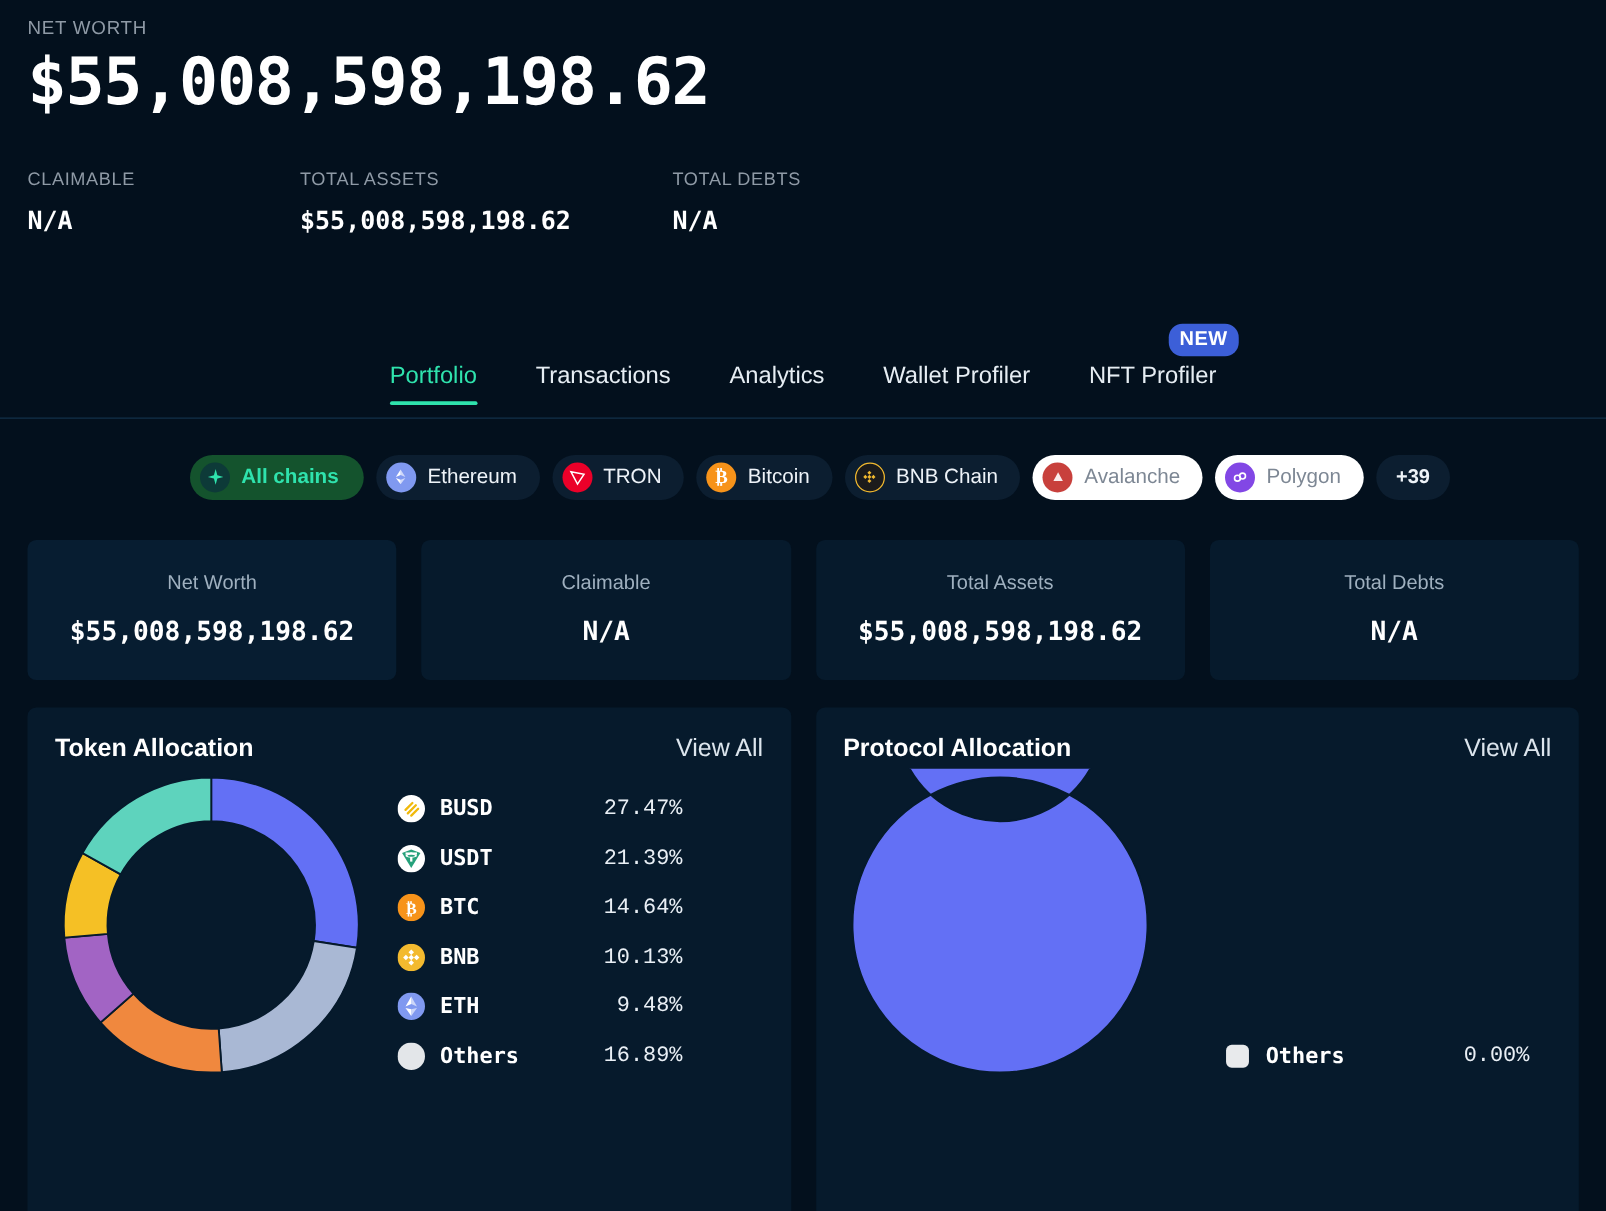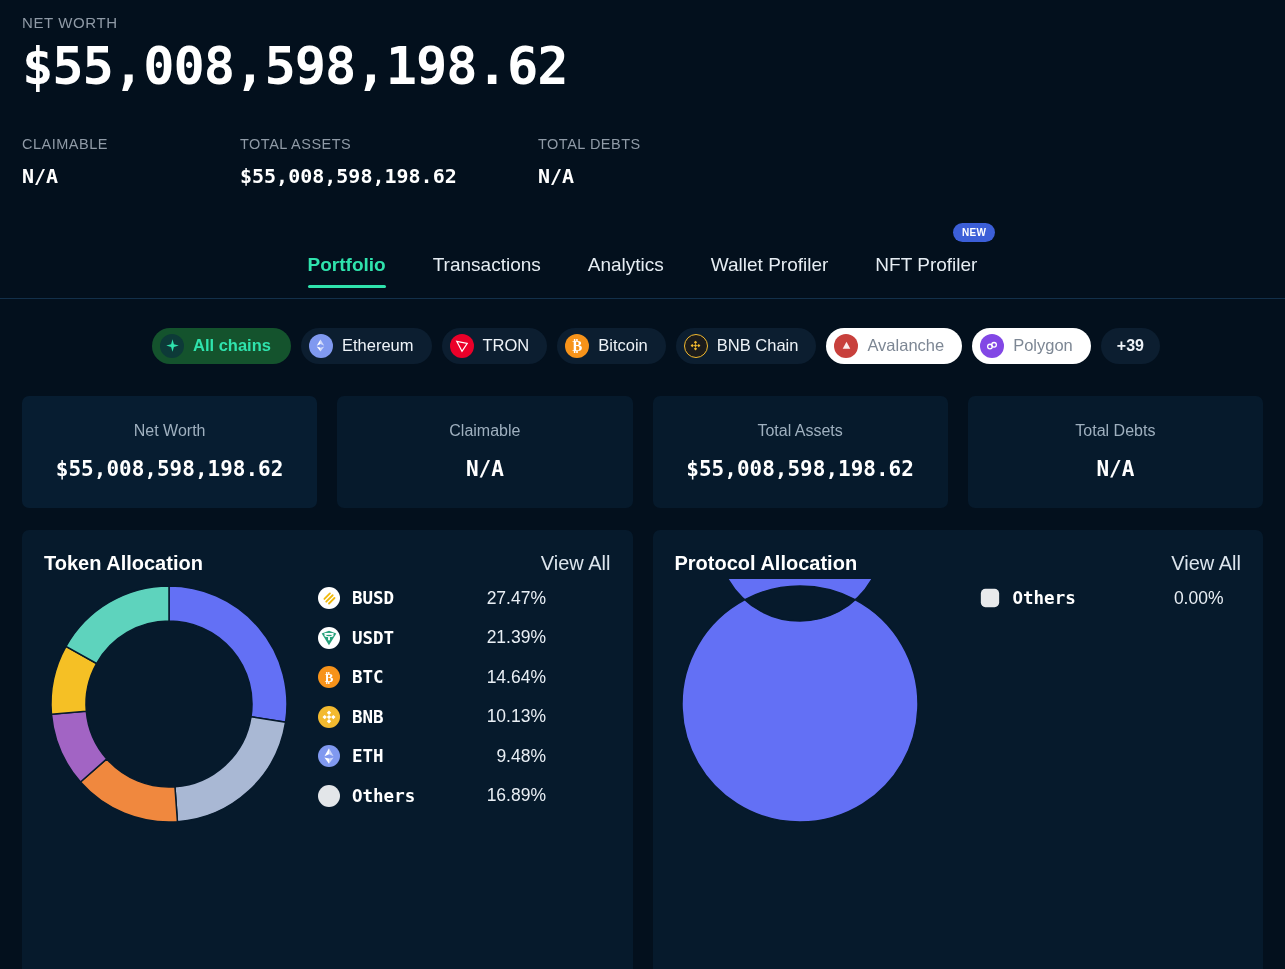--- a/index.html
+++ b/index.html
@@ -39,29 +39,29 @@
     height: 1px; background: #13304a;
   }
   .tabs {
     display: flex; justify-content: center; align-items: flex-end;
     gap: 47px; padding-bottom: 11px;
   }
   .tab {
     position: relative; font-size: 19px; color: #e6edf3;
     padding-bottom: 12px; cursor: pointer; white-space: nowrap;
   }
-  .tab.active { color: #2fe3ad; font-weight: bold; }
+  .tab.active { color: #2fe3ad; font-weight: normal; margin-top: 36px; }
   .tab.active::after {
     content: ""; position: absolute; left: 0; right: 0; bottom: 0;
     height: 3px; background: #2fe3ad; border-radius: 2px;
   }
   .new-badge {
     position: absolute; top: -31px; right: -18px;
     background: #3c5fd8; color: #fff;
-    font-size: 10px; font-weight: bold; letter-spacing: .4px;
+    font-size: 16px; font-weight: bold; letter-spacing: .4px;
     padding: 4px 9px; border-radius: 11px;
   }
 
   
   .chips {
     display: flex; gap: 10px; align-items: center;
     padding: 29px 0 0 152px;
   }
   .chip {
     display: flex; align-items: center; gap: 9px;
@@ -98,37 +98,37 @@
   .panel {
     flex: 1; height: 448px; border-radius: 7px;
     background: #061a2c; padding: 22px 22px 0 22px;
   }
   .panel-head {
     display: flex; justify-content: space-between; align-items: center;
   }
   .panel-title { font-size: 20px; font-weight: bold; color: #ffffff; }
   .view-all { font-size: 20px; color: #dce5ed; cursor: pointer; }
 
-  .panel-body { display: flex; align-items: flex-start; margin-top: 4px; }
+  .panel-body { display: flex; align-items: flex-end; margin-top: 4px; }
 
   .legend { display: flex; flex-direction: column; }
   .legend-row {
     display: flex; align-items: center; font-size: 17.5px;
   }
   .legend-ic {
     width: 22px; height: 22px; border-radius: 50%;
     flex: 0 0 auto; margin-right: 12px;
     display: flex; align-items: center; justify-content: center;
   }
   .legend-name {
     font-family: "DejaVu Sans Mono", monospace;
     font-weight: bold; color: #ffffff;
   }
   .legend-pct {
-    font-family: Liberation Sans, sans-serif;
+    font-family: Liberation Mono, monospace;
     color: #e9eff5; text-align: right; margin-left: auto;
   }
 
   
   #token-legend { margin-left: 24px; width: 228px; }
   #token-legend .legend-row { height: 39.5px; }
   
   #protocol-legend { margin-left: 54px; width: 245px; }
   #protocol-legend .legend-row { height: 39.5px; }
   #protocol-legend .legend-ic { border-radius: 4px; }

